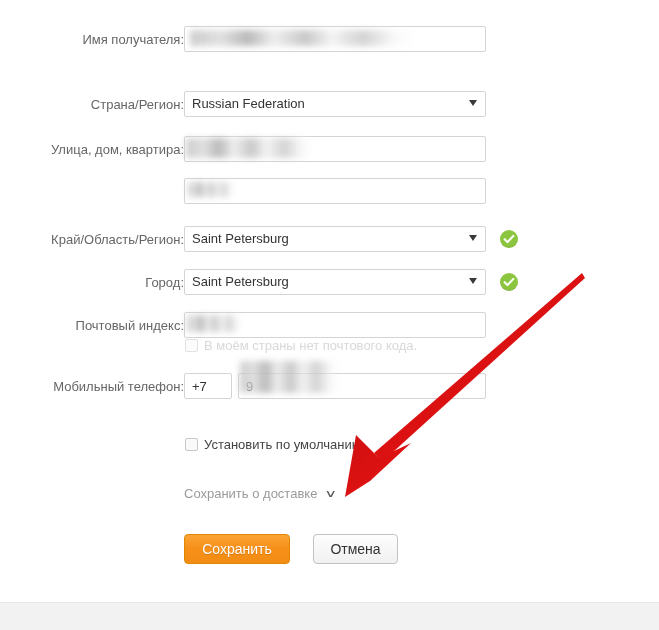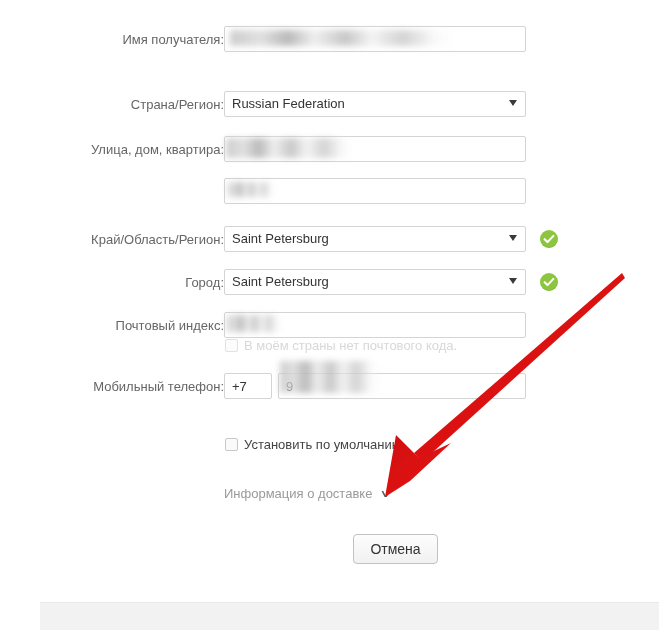--- a/index.html
+++ b/index.html
@@ -14,21 +14,20 @@
     overflow: hidden;
     font-family: "Liberation Sans", "DejaVu Sans", sans-serif;
     font-size: 13px;
     color: #333333;
   }
 
   .page {
     position: absolute;
     inset: 0;
     background: #ffffff;
-    margin-left: 40px;
   }
 
   .footer-bar {
     position: absolute;
     left: 0;
     top: 602px;
     width: 659px;
     height: 28px;
     background: #f2f2f2;
     border-top: 1px solid #e8e8e8;
@@ -280,23 +279,24 @@
     <input class="field" style="left: 238px; top: 0px; width: 248px;" value="9">
     <div class="redact" style="left:240px; top:-12px; width:98px; height:32px;"></div>
   </div>
 
   <div>
     <span class="cbx" style="left:185px; top:438px"></span>
     <span class="cbx-label" style="left:204px; top:437px">Установить по умолчанию</span>
   </div>
 
   <div class="expander" style="left:184px; top:486px">
-    <span>Информация о доставке</span><span class="chev">∨</span>
-  </div>
-
+    <span>Сохранить о доставке</span><span class="chev">∨</span>
+  </div>
+
+  <button class="btn btn-primary">Сохранить</button>
   <button class="btn btn-secondary">Отмена</button>
 
   <svg class="arrow-layer" viewBox="0 0 659 630">
     <defs>
       <linearGradient id="argrad" x1="0" y1="0" x2="1" y2="1">
         <stop offset="0%" stop-color="#cf0f0f"></stop>
         <stop offset="60%" stop-color="#de1212"></stop>
         <stop offset="100%" stop-color="#c50d0d"></stop>
       </linearGradient>
     </defs>

